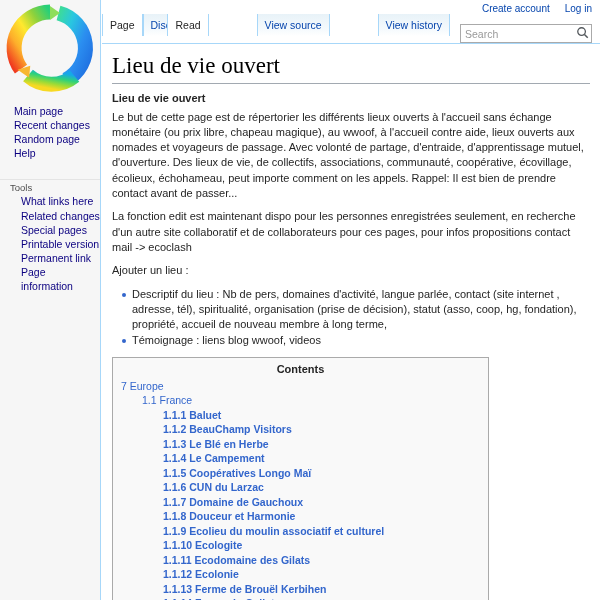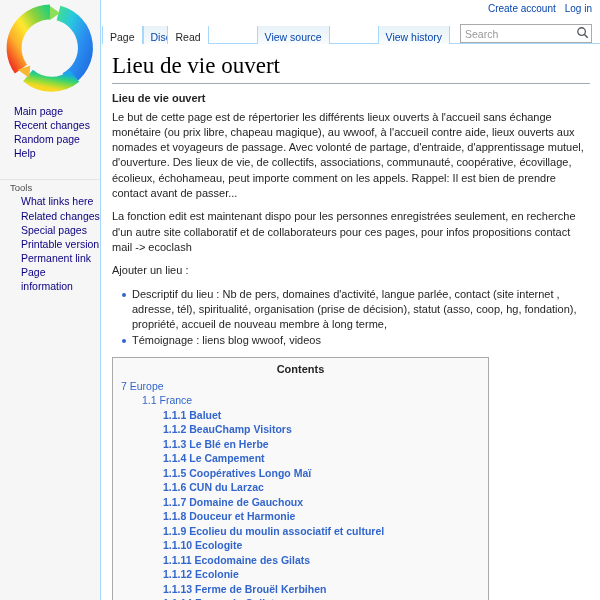--- a/index.html
+++ b/index.html
@@ -65,28 +65,28 @@
   #personal-bar {
     position: absolute;
     right: 8px; top: 3px;
     font-size: 10px;
     text-align: right;
     white-space: nowrap;
   }
   #personal-bar a {
     color: #0645ad;
     text-decoration: none;
-    margin-left: 9px;
+    margin-left: 15px;
     cursor: pointer;
   }
 
   
   #tabs-row {
     position: absolute;
-    left: 102px; top: 26px;
+    left: 102px; top: 14px;
     width: 498px; height: 22px;
   }
   .tabgroup { position: absolute; top: 0; height: 22px; display: flex; }
   #tabs-left { left: 0; }
   #tabs-right { right: 150px; gap: 48px; }
 
   .tab {
     display: inline-block;
     height: 22px;
     line-height: 22px;

